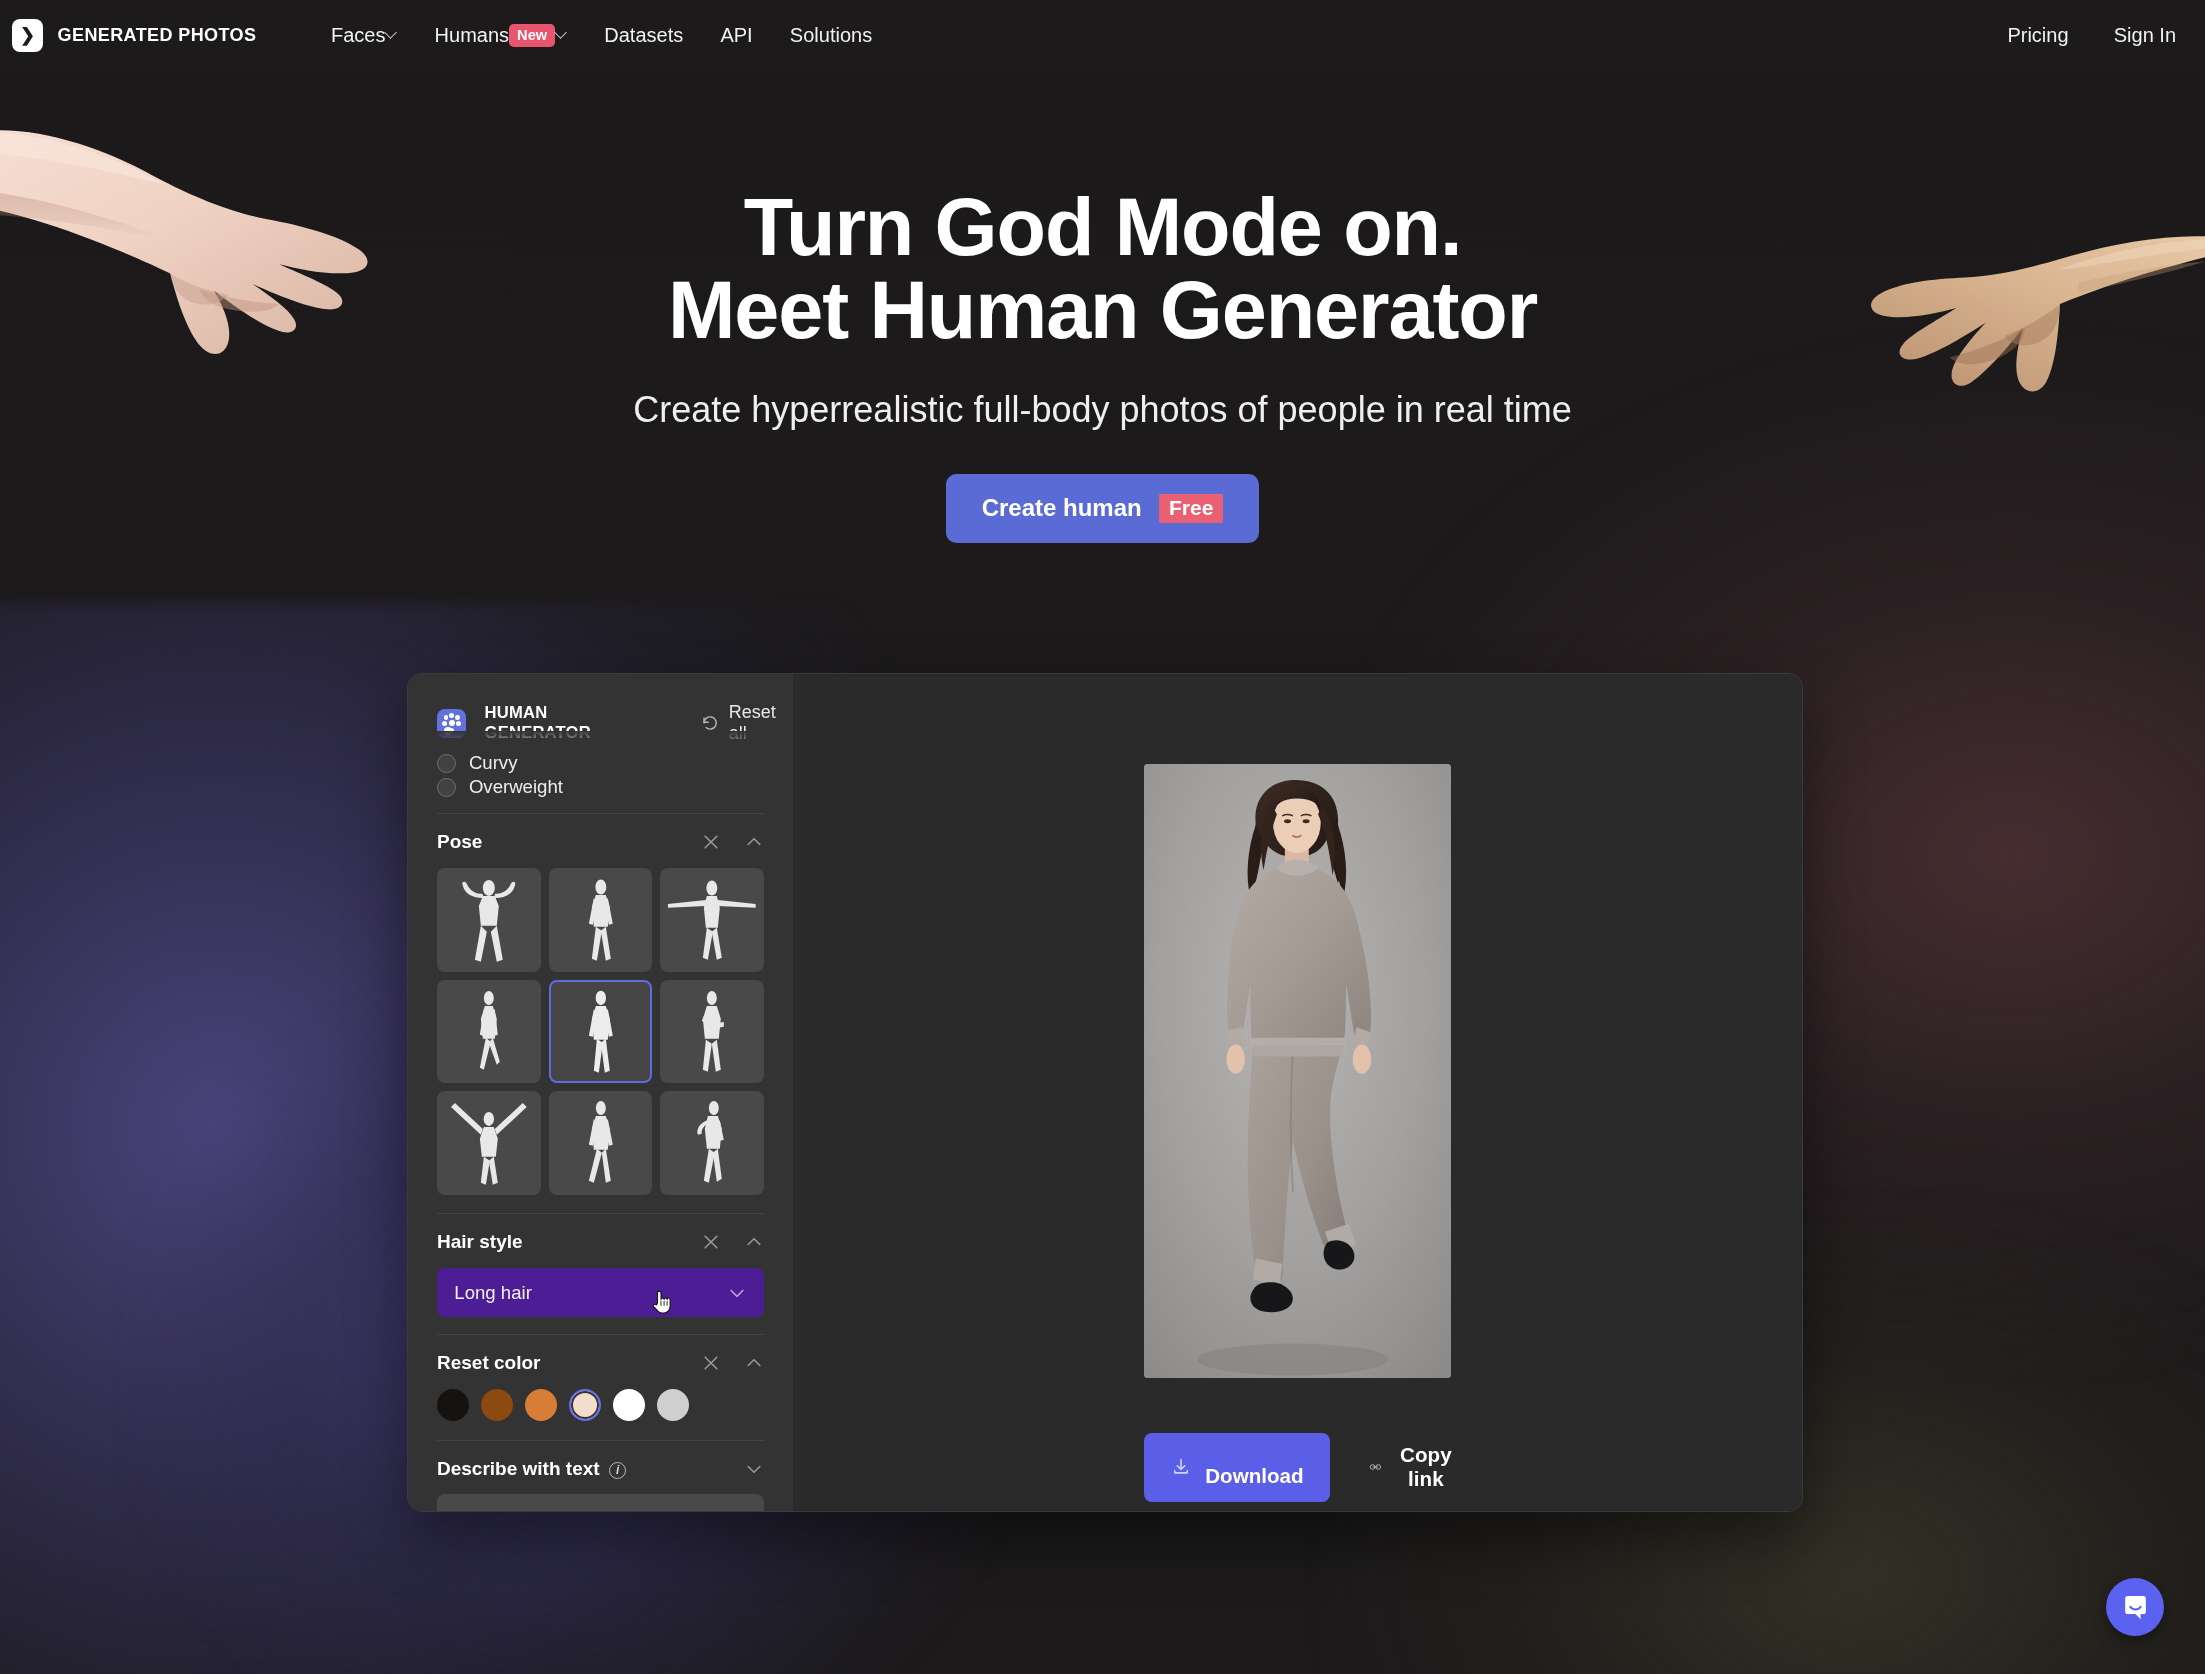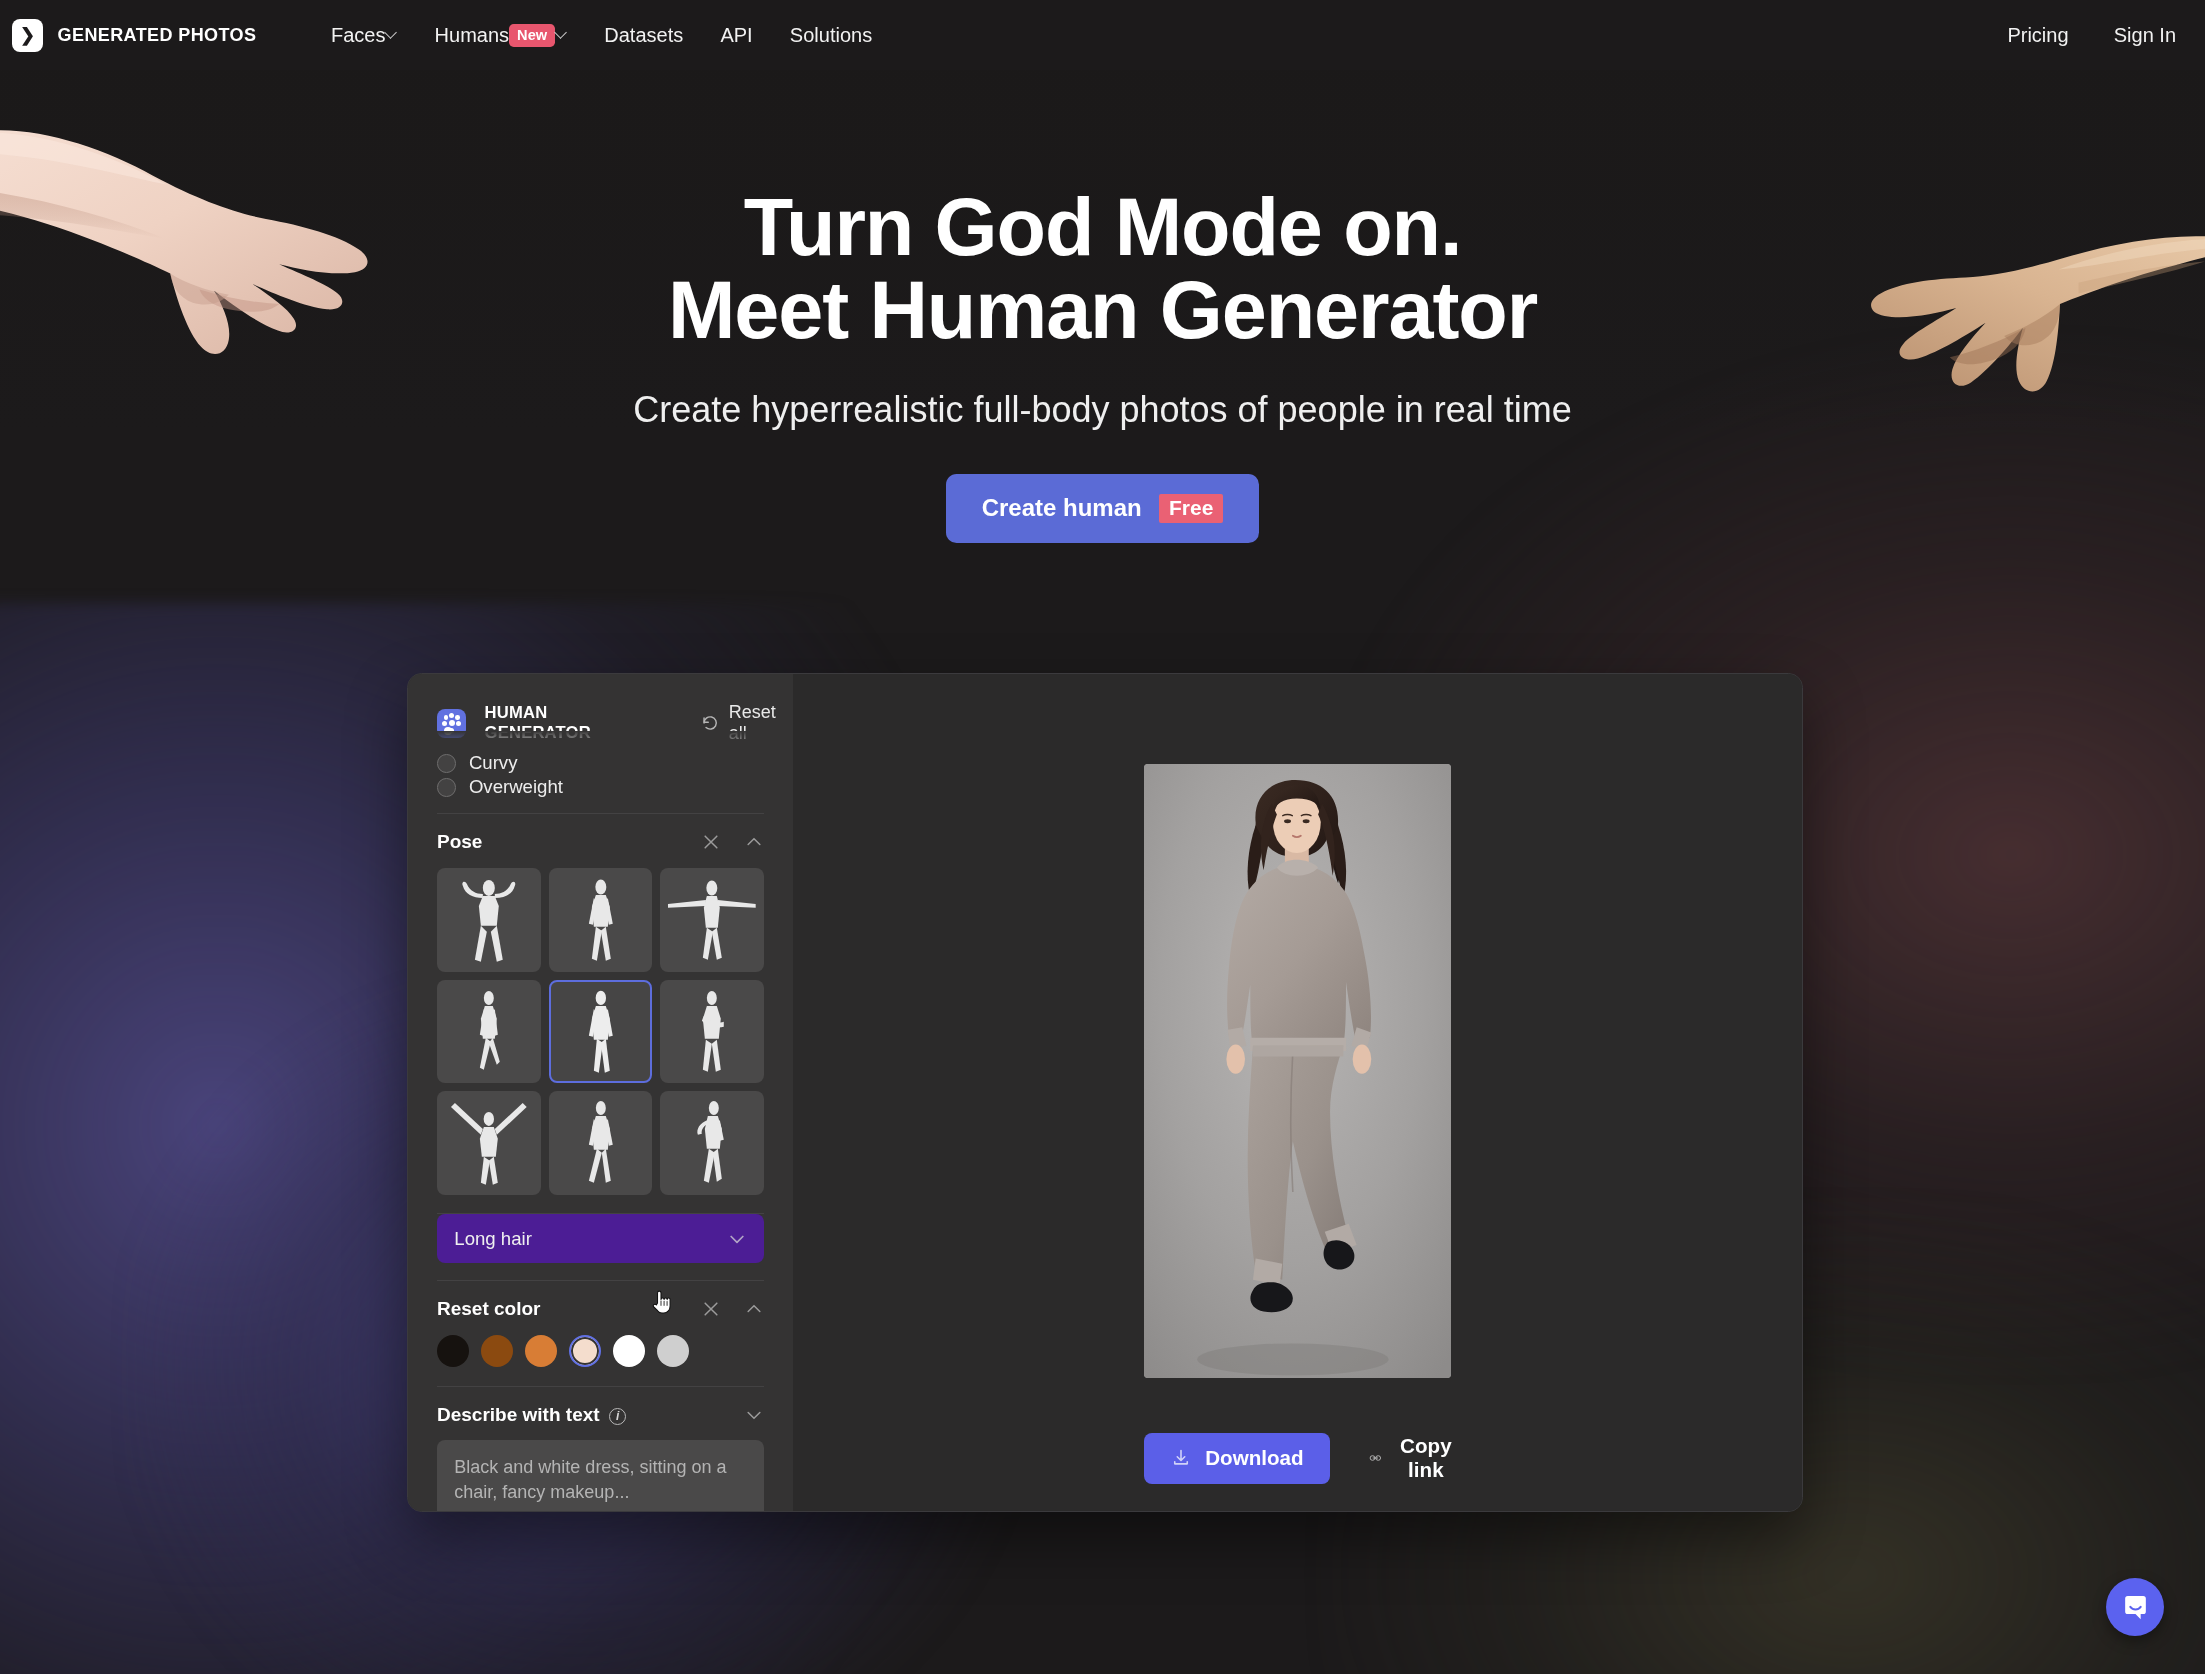--- a/index.html
+++ b/index.html
@@ -212,21 +212,21 @@
   .photo svg{ width:100%; height:100%; display:block; }
   .actions{
     margin-top:55px; display:flex; align-items:center; gap:39px;
     width:307px;
   }
   .btn-dl{
     display:inline-flex; align-items:center; gap:14.6px;
     background:#5b5fe8; border:none; border-radius:8px;
     padding:13.3px 26.6px; cursor:pointer;
   }
-  .btn-dl span{ font-size:20.6px; font-weight:700; color:#fff; font-stretch:condensed; }
+  .btn-dl span{ font-size:20.6px; font-weight:700; color:#fff; font-stretch:condensed;margin-top:18px; }
   .btn-link{
     display:inline-flex; align-items:center; gap:14.6px; cursor:pointer;
     background:none; border:none;
   }
   .btn-link span{ font-size:20.6px; font-weight:700; color:#fff; font-stretch:condensed; }
 
   
   .fake-cursor{ position:absolute; z-index:60; pointer-events:none; }
 
   
@@ -521,20 +521,31 @@
               <path d="M58 27 l4 20 -4 1 -3 -17 z"></path>
               <path d="M47 56 l-5 32 5 2 6 -30 z"></path>
               <path d="M56 56 l4 30 -5 3 -4 -29 z"></path>
             </g>
           </svg>
         </div>
       </div>
 
       <div class="divider" style="margin-top:18.6px"></div>
 
+      <div class="sec-head">
+        <span class="sec-title">Hair style</span>
+        <span class="sec-actions">
+          <svg class="ic" viewBox="0 0 24 24">
+            <path d="M5 5 L19 19 M19 5 L5 19" stroke="#c3c3c3" stroke-width="1.8" stroke-linecap="round"></path>
+          </svg>
+          <svg class="ic" viewBox="0 0 24 24">
+            <path d="M5 15 L12 8 L19 15" stroke="#c3c3c3" stroke-width="1.8" fill="none" stroke-linecap="round" stroke-linejoin="round"></path>
+          </svg>
+        </span>
+      </div>
       <div class="select-box">
         <span class="select-val">Long hair</span>
         <svg class="ic chev2" viewBox="0 0 24 24">
           <path d="M5 9 L12 16 L19 9" stroke="#d9d9d9" stroke-width="2" fill="none" stroke-linecap="round" stroke-linejoin="round"></path>
         </svg>
       </div>
 
       <div class="divider" style="margin-top:17.3px"></div>
 
       <div class="sec-head">

